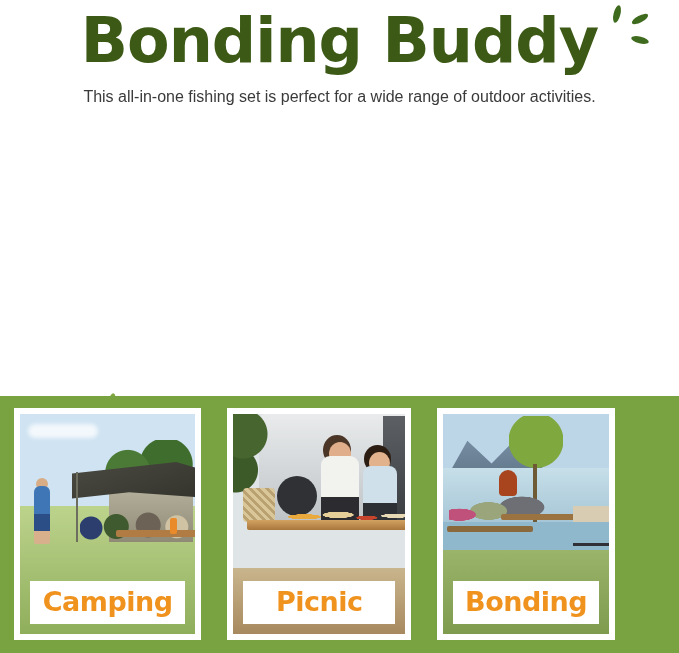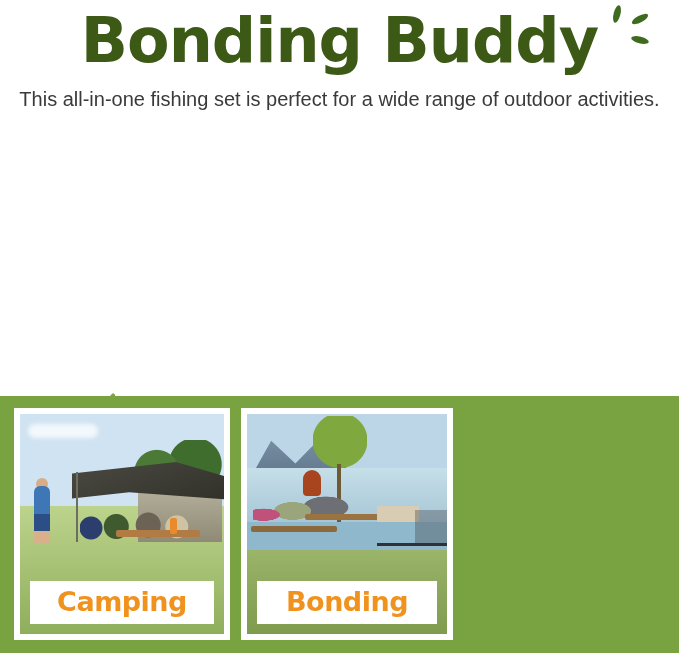--- a/index.html
+++ b/index.html
@@ -20,37 +20,37 @@
   .title {
     font-size: 62px; font-weight: 700; color: #3c5a16;
     letter-spacing: -1px; line-height: 1;
     font-family: "DejaVu Sans", sans-serif;
     white-space: nowrap;
   }
   .title-sparkle { position: absolute; left: 600px; top: 2px; width: 60px; height: 58px; }
   .subtitle {
     position: absolute; top: 86px; left: 0; width: 679px;
     text-align: center; color: #3a3a3a;
-    font-size: 20px; line-height: 1.38; font-weight: 400;
+    font-size: 16px; line-height: 1.38; font-weight: 400;
   }
 
   
   .product { position: relative; width: 679px; height: 244px; background: #ffffff; overflow: hidden; }
 
   .bag-sparkle { position: absolute; left: 78px; top: 238px; width: 62px; height: 56px; }
 
   
   .band {
     position: absolute; left: 0; top: 396px; width: 679px; height: 257px;
     background: #79a341;
   }
   .cards {
     position: absolute; left: 14px; top: 12px;
     width: 601px; height: 232px;
-    display: flex; gap: 11px;
+    display: flex; gap: 26px;
   }
   .card {
     background: #ffffff; padding: 6px;
     display: flex; flex-direction: column; position: relative;
   }
   .card:nth-child(1) { width: 216px; }
   .card:nth-child(2) { width: 212px; }
   .card:nth-child(3) { width: 205px; }
   .photo { position: relative; width: 100%; height: 100%; overflow: hidden; }
 
@@ -263,20 +263,38 @@
           <div class="man"></div>
           <div class="people"></div>
           <div class="table"></div>
           <div class="bottle"></div>
           <div class="label-plate">
             <div class="label-text">Camping</div>
           </div>
         </div>
       </div>
 
+      <div class="card">
+        <div class="photo sc2">
+          <div class="van"></div>
+          <div class="van-dark"></div>
+          <div class="van-wheel"></div>
+          <div class="foliage"></div>
+          <div class="woman-head"></div>
+          <div class="woman"></div>
+          <div class="boy-head"></div>
+          <div class="boy"></div>
+          <div class="basket"></div>
+          <div class="food"></div>
+          <div class="table"></div>
+          <div class="label-plate">
+            <div class="label-text">Picnic</div>
+          </div>
+        </div>
+      </div>
 
       <div class="card">
         <div class="photo sc3">
           <div class="mountain"></div>
           <div class="lake"></div>
           <div class="tree"></div>
           <div class="trunk"></div>
           <div class="people"></div>
           <div class="redhair"></div>
           <div class="bench"></div>

